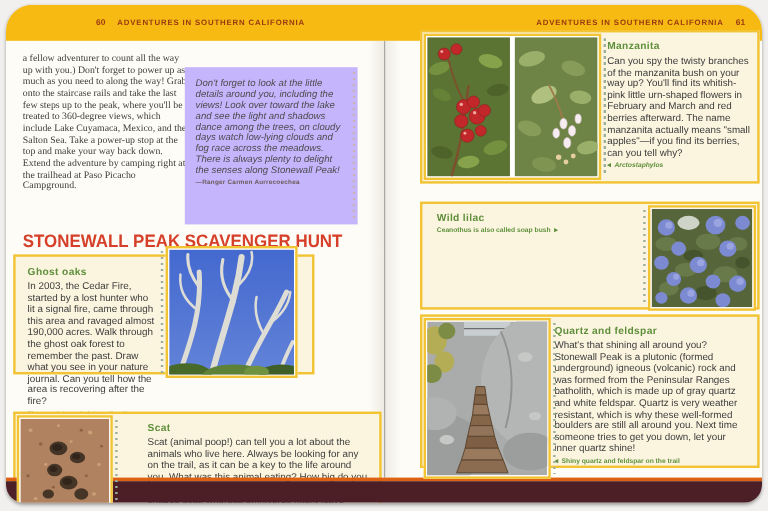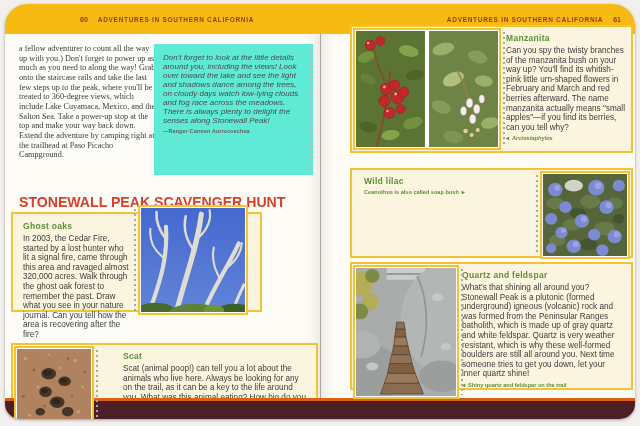--- a/index.html
+++ b/index.html
@@ -14,21 +14,21 @@
   .hdr-right{right:14px;}
   .hdr .num{font-size:7px;letter-spacing:0;}
   .spine{position:absolute;left:315px;top:30px;bottom:21px;width:1px;background:#a8a8a2;}
   .spine-shadow{position:absolute;left:302px;top:30px;bottom:21px;width:27px;
        background:linear-gradient(90deg,rgba(120,110,90,0),rgba(120,110,90,.12) 50%,rgba(120,110,90,0));}
   .footline{position:absolute;left:0;right:0;bottom:18px;height:3px;background:#dd6110;}
   .footband{position:absolute;left:0;right:0;bottom:0;height:18px;background:#4c1f26;}
 
   .intro{position:absolute;left:14px;top:40px;width:137px;
          font-family:"Liberation Serif",serif;font-size:8.2px;line-height:1.18;color:#3c3c3c;}
-  .callout{position:absolute;left:149px;top:40px;width:159px;height:131px;background:#5eead4;
+  .callout{position:absolute;left:149px;top:52px;width:144px;height:131px;background:#c4b5fd;
          padding:9px 9px 5px;box-sizing:border-box;font-style:italic;font-size:8px;line-height:1.13;
          color:#4c4c4c;overflow:hidden;}
   .callout::after{content:"";position:absolute;right:2px;top:4px;bottom:4px;width:2px;
          background:repeating-linear-gradient(#c9b2b0 0 2px,transparent 2px 5px);}
   .attr{margin-top:3px;font-size:5.3px;font-weight:bold;font-style:normal;color:#6b5a58;letter-spacing:.2px;}
   .hunt{position:absolute;left:14px;top:189px;font-size:15px;font-weight:800;color:#d6402a;
         transform:scaleX(.94);transform-origin:left center;white-space:nowrap;}
 
   .panel{position:absolute;background:#fbf4de;border:2px solid #f2c433;box-sizing:border-box;overflow:visible;}
   .p-title{font-size:8.5px;font-weight:bold;color:#5d8f3a;letter-spacing:.3px;margin:0 0 3px 0;}
@@ -79,21 +79,21 @@
 
     <div class="callout">
       <span>Don't forget to look at the little details around you, including the views! Look over toward the lake and see the light and shadows dance among the trees, on cloudy days watch low-lying clouds and fog race across the meadows. There is always plenty to delight the senses along Stonewall Peak!</span>
       <div class="attr">—Ranger Carmen Aurrecoechea</div>
     </div>
 
     <div class="hunt">STONEWALL PEAK SCAVENGER HUNT</div>
 
     <div class="panel" id="ghost-box">
       <div class="p-title">Ghost oaks</div>
-      <div class="p-body">In 2003, the Cedar Fire, started by a lost hunter who lit a signal fire, came through this area and ravaged almost 320,000 acres. Walk through the ghost oak forest to remember the past. Draw what you see in your nature journal. Can you tell how the area is recovering after the fire?</div>
+      <div class="p-body">In 2003, the Cedar Fire, started by a lost hunter who lit a signal fire, came through this area and ravaged almost 190,000 acres. Walk through the ghost oak forest to remember the past. Draw what you see in your nature journal. Can you tell how the area is recovering after the fire?</div>
       <div class="caption">
         <span class="cap-text">These oak tree skeletons line the path to the summit</span>
         <span class="mark">▸</span>
       </div>
       <div class="photo stitch-l" id="ghost-photo">
         <svg width="100%" height="100%" viewBox="0 0 100 100" preserveAspectRatio="none">
           <defs>
               <linearGradient id="sky" x1="0" y1="0" x2="0" y2="1">
             <stop offset="0" stop-color="#4469cf"></stop>
                 <stop offset="1" stop-color="#6283d8"></stop>

